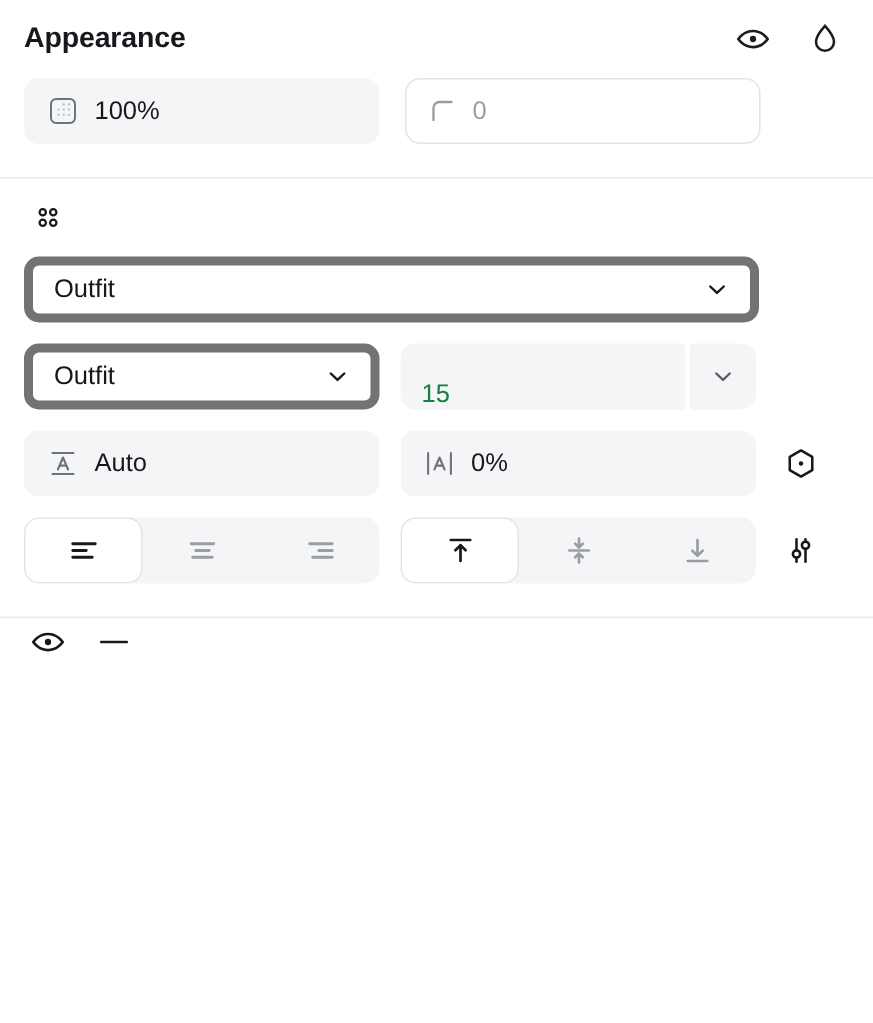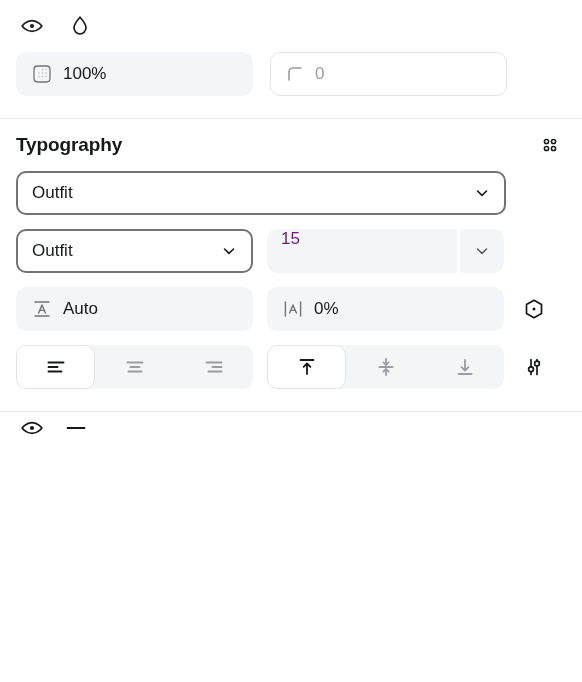--- a/index.html
+++ b/index.html
@@ -106,33 +106,33 @@
     height: 44px;
     border-radius: 10px;
     display: flex;
     align-items: center;
     justify-content: space-between;
     padding: 0 14px;
     font-size: 17px;
     color: #16181c;
     cursor: pointer;
   }
-  .select.outlined { background: #ffffff; border: 2px solid #737373; }
+  .select.outlined { background: #ffffff; border: 6px solid #737373; }
 
   .font-select { width: 490px; }
   .weight-select { width: 237px; }
 
   .size-group { display: flex; gap: 3px; }
   .size-field {
     width: 190px; height: 44px;
     background: #f4f5f6;
     border-radius: 10px 2px 2px 10px;
-    display: flex; align-items: flex-start;
+    display: flex; align-items: flex-end;
     padding: 0 14px;
-    font-size: 17px; color: #701a75;
+    font-size: 17px; color: #15803d;
     cursor: text;
   }
   .size-stepper {
     width: 44px; height: 44px;
     background: #f4f5f6;
     border-radius: 2px 10px 10px 2px;
     display: flex; align-items: center; justify-content: center;
     cursor: pointer;
     color: #5b5e65;
   }
@@ -209,20 +209,21 @@
   svg { display: block; }
 </style>
 </head>
 <body>
 
 <div class="panel">
 
   <div class="section">
 
     <div class="section-header">
+      <div class="section-title">Appearance</div>
       <div class="header-actions">
         <div class="icon-btn">
           <svg width="24" height="24" viewBox="0 0 24 24" fill="none" stroke="currentColor" stroke-width="1.7">
             <path d="M2.2 12S5.6 6.6 12 6.6 21.8 12 21.8 12 18.4 17.4 12 17.4 2.2 12 2.2 12Z"></path>
             <circle cx="12" cy="12" r="2.1" fill="currentColor" stroke="none"></circle>
           </svg>
         </div>
         <div class="icon-btn">
           <svg width="24" height="24" viewBox="0 0 24 24" fill="none" stroke="currentColor" stroke-width="1.7">
             <path d="M12 3.2c0 0-6 6.6-6 10.6a6 6 0 0 0 12 0c0-4-6-10.6-6-10.6Z"></path>
@@ -261,21 +262,20 @@
 
     </div>
   </div>
 
   <div style="height:22px"></div>
   <div class="divider"></div>
 
   <div class="section">
 
     <div class="section-header">
-      <div class="section-title">Typography</div>
       <div class="header-actions">
         <div class="icon-btn">
           <svg width="22" height="22" viewBox="0 0 22 22" fill="none" stroke="#16181c" stroke-width="1.5">
             <circle cx="7.5" cy="7.5" r="2.1"></circle>
             <circle cx="14.5" cy="7.5" r="2.1"></circle>
             <circle cx="7.5" cy="14.5" r="2.1"></circle>
             <circle cx="14.5" cy="14.5" r="2.1"></circle>
           </svg>
         </div>
       </div>

